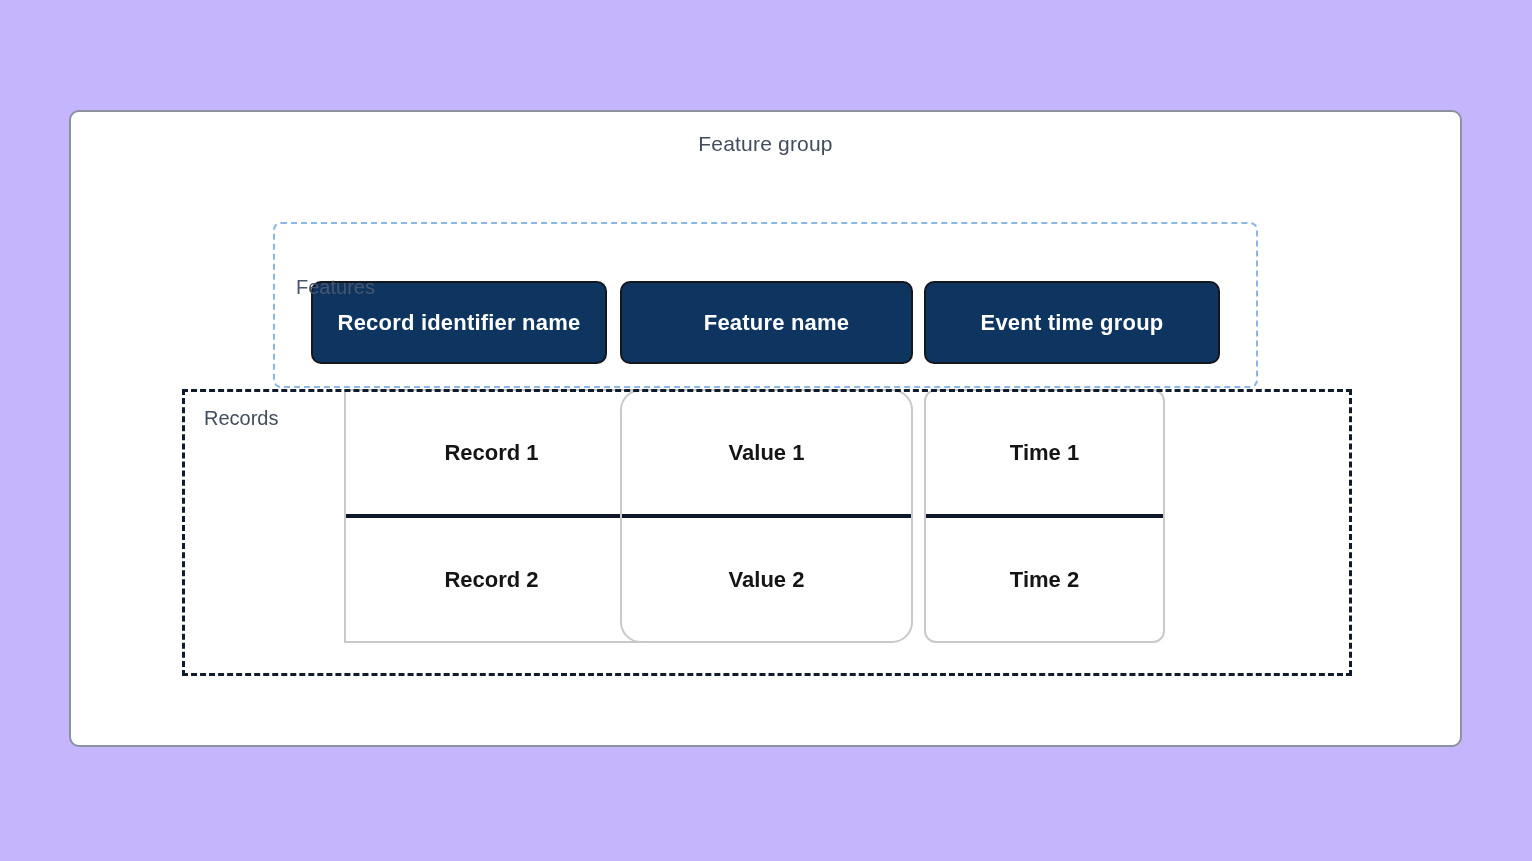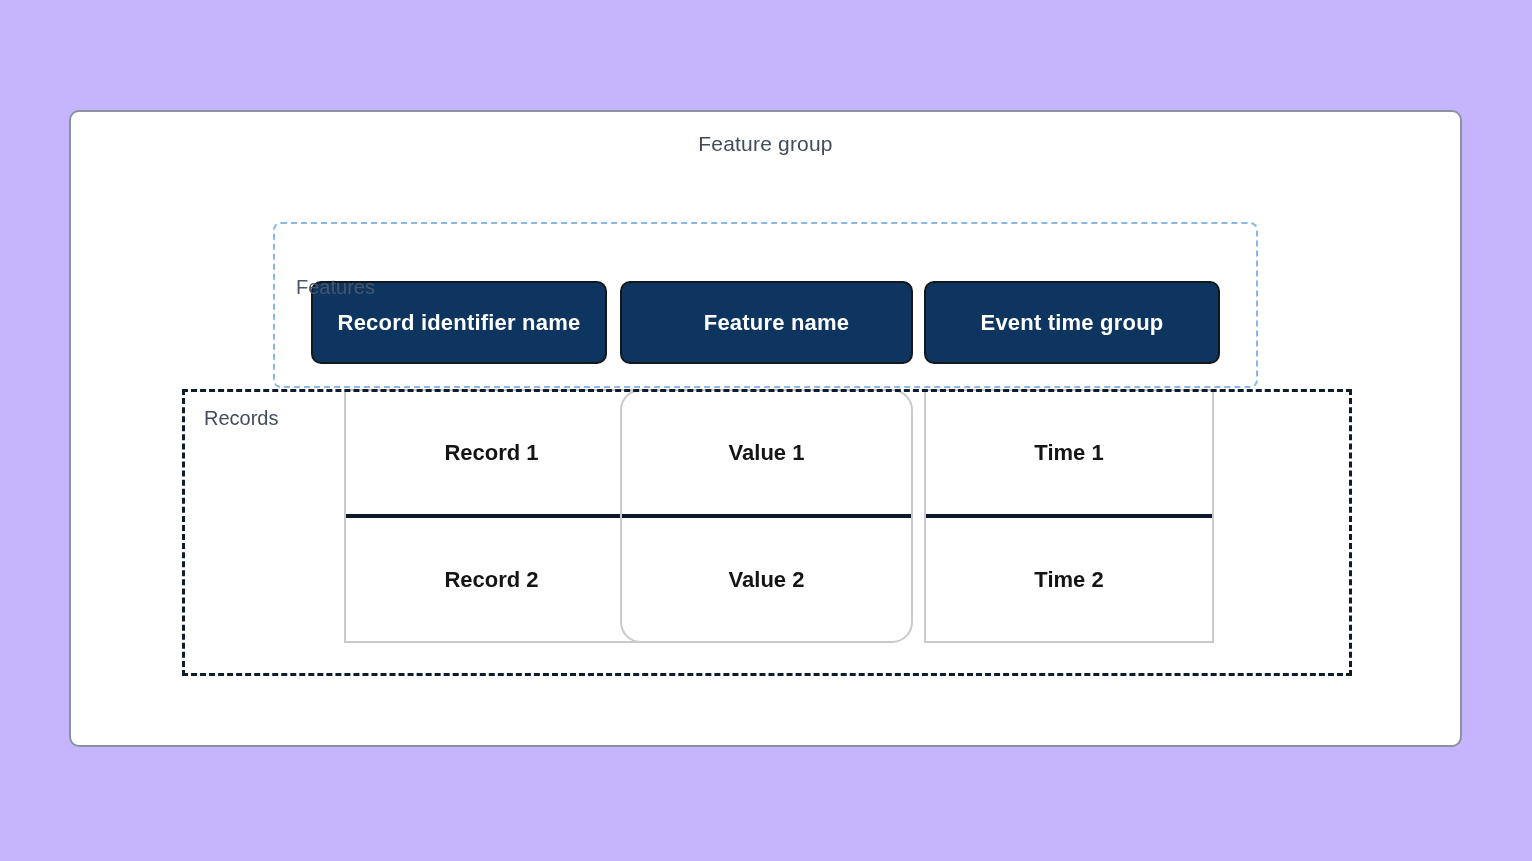--- a/index.html
+++ b/index.html
@@ -64,21 +64,21 @@
   .header-3 { left: 924px; width: 296px; }
 
   
   .table-col {
     position: absolute; top: 389px; height: 254px;
     border: 2px solid #c9c9c9; background: #ffffff; z-index: 10;
     display: flex; flex-direction: column;
   }
   .col-1 { left: 312px; width: 295px; margin-left: 32px; }
   .col-2 { left: 620px; width: 293px; border-radius: 21px; }
-  .col-3 { left: 924px; width: 290px; }
+  .col-3 { left: 924px; width: 241px; border-radius: 12px; }
   .cell {
     flex: 1; display: flex; align-items: center; justify-content: center;
     font-weight: bold; font-size: 22px; color: #151515;
   }
   .cell + .cell { border-top: 4px solid #0f172a; }
 </style>
 </head>
 <body>
 
 <div class="canvas">

